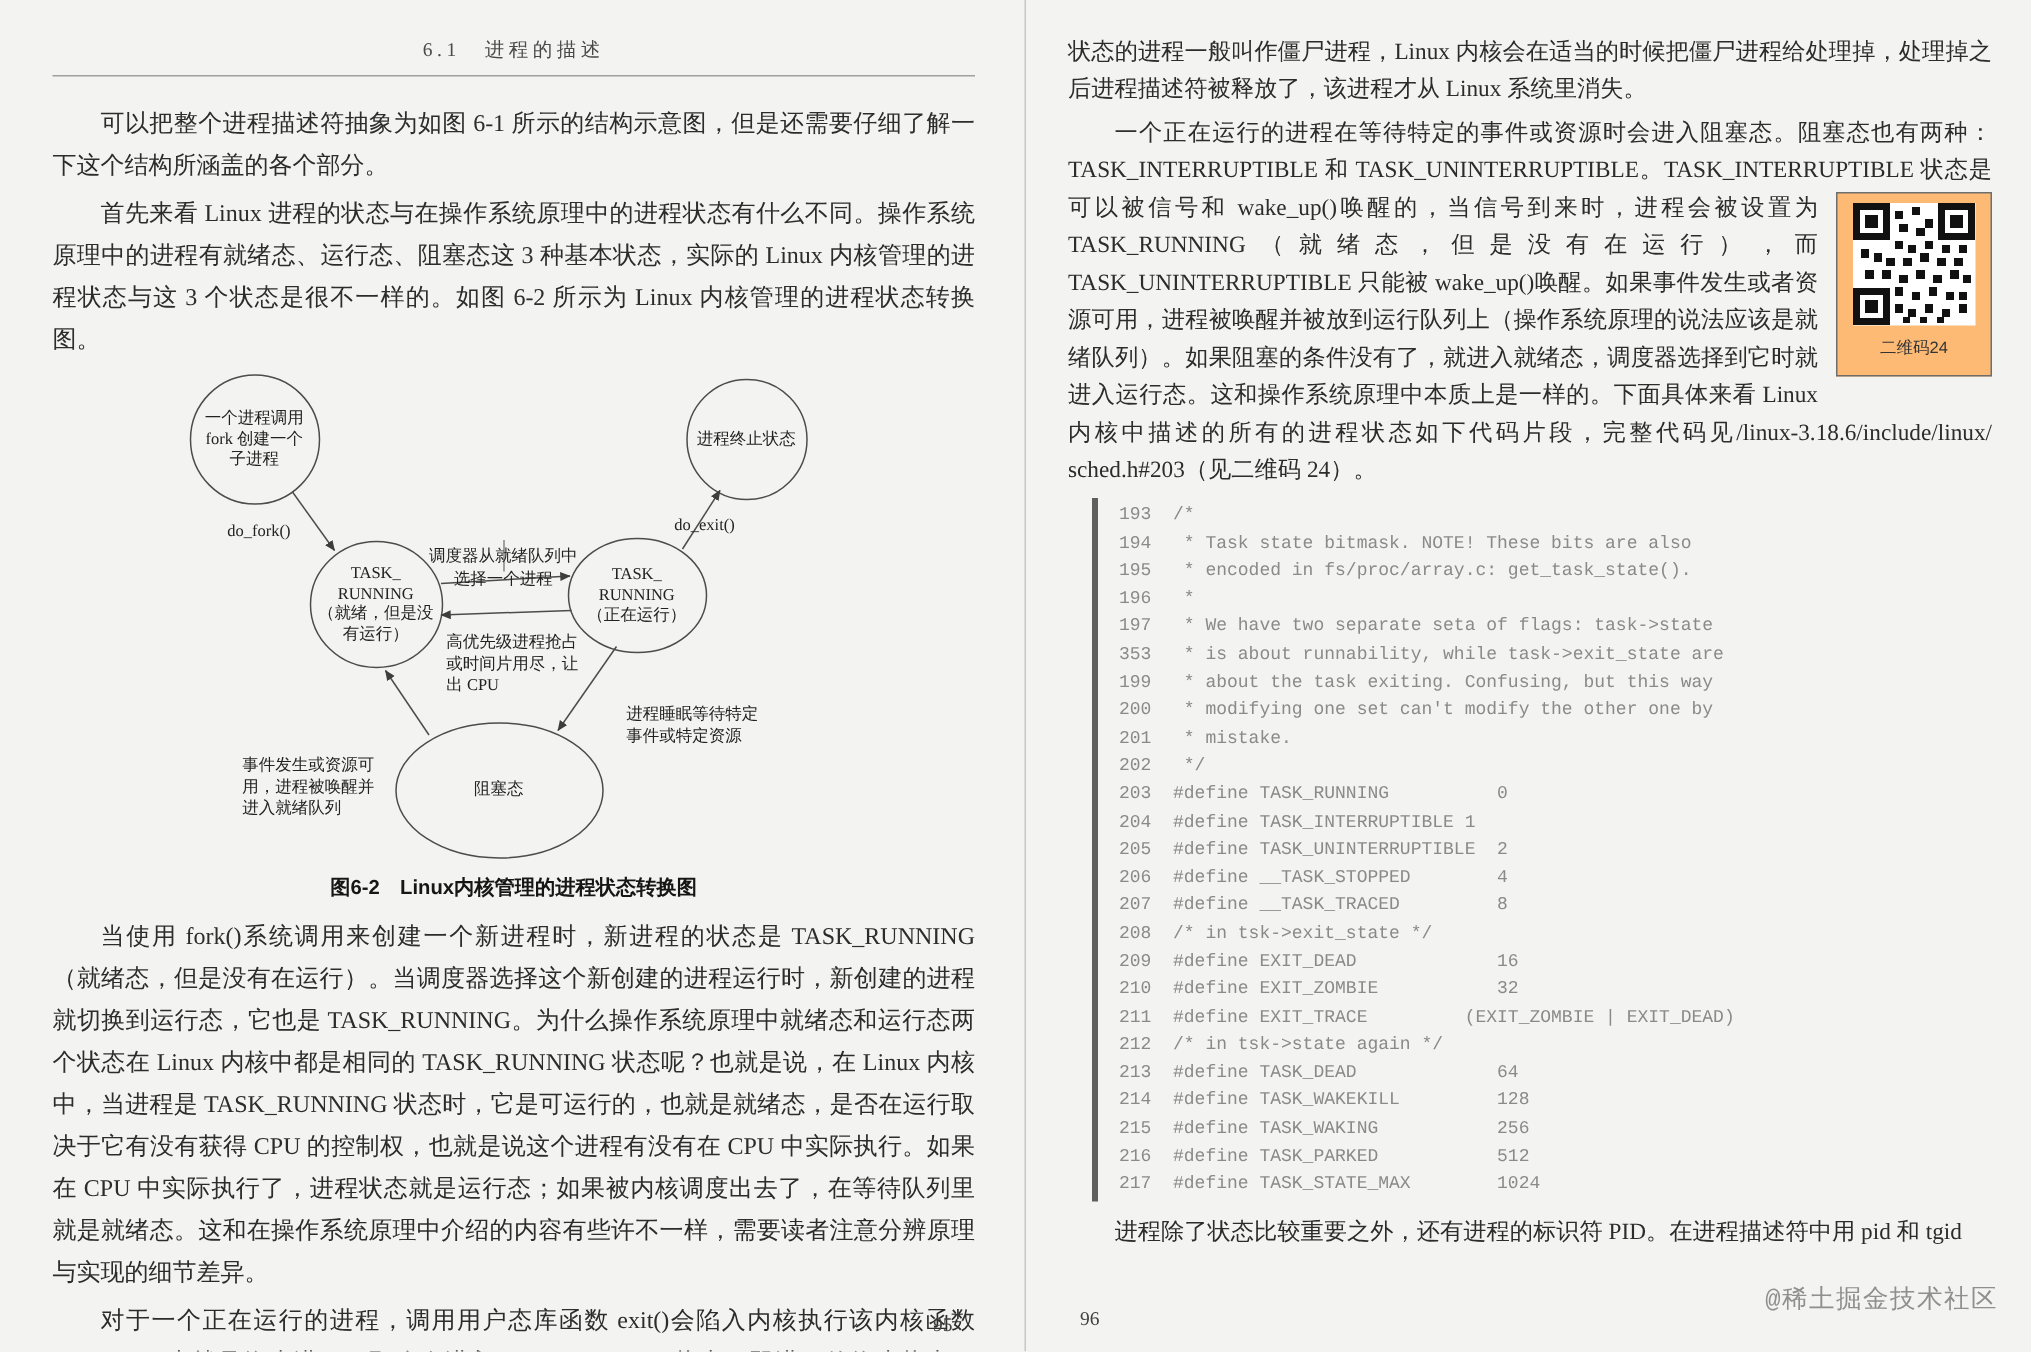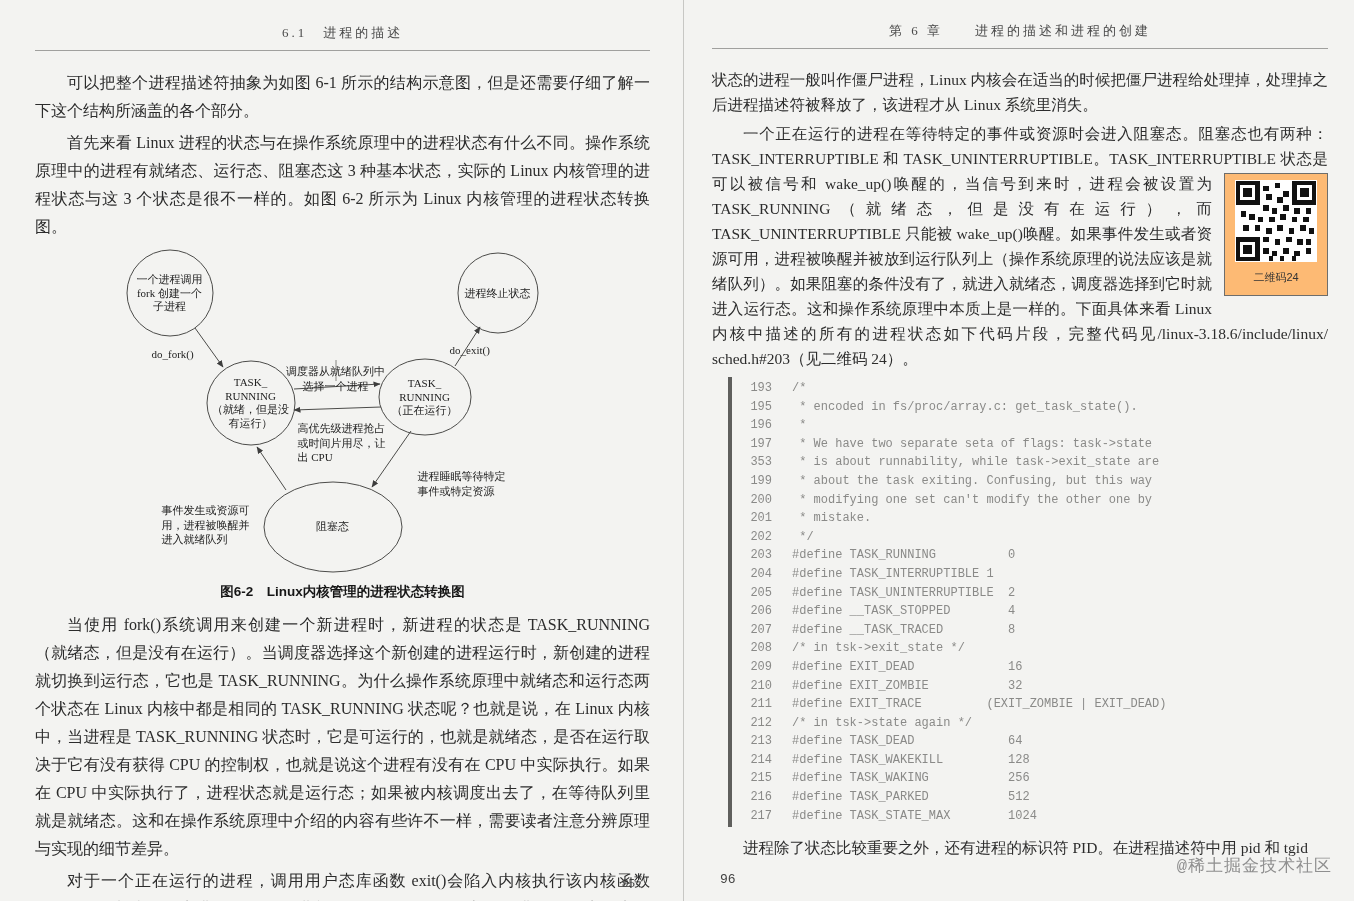--- a/index.html
+++ b/index.html
@@ -43,37 +43,37 @@
     font-family:"Liberation Sans","DejaVu Sans",sans-serif; margin:6px 0 10px;
   }
 
   
   .codeblock {
     margin:6px 0 8px 16px; border-left:4px solid #5f5f5d; padding:2px 0 2px 14px;
     font-family:"Liberation Mono","DejaVu Sans Mono",monospace;
     font-size:12px; line-height:18.6px; color:#8a8a88;
   }
   .code-line { white-space:pre; }
-  .code-line .ln { display:inline-block; min-width:26px; margin-right:20px;text-align:right; }
+  .code-line .ln { display:inline-block; min-width:26px; margin-right:10px; }
 
   
   .qrbox {
     float:right; width:104px; background:#fdba74; border:1px solid #6e6e6c;
     margin:2px 0 6px 12px; padding:6px 0 5px;
     display:flex; flex-direction:column; align-items:center;
   }
   .qrbox .cap {
     font-size:11px; color:#333; margin-top:3px;
     font-family:"Liberation Sans","DejaVu Sans",sans-serif;
     text-indent:0;
   }
 
   .pagenum { position:absolute; font-size:13px; color:#404040; }
   .pn-left  { right:48px; bottom:10px; }
-  .pn-right { left:36px;  bottom:14px;font-family:Liberation Mono, monospace; }
+  .pn-right { left:36px;  bottom:14px; }
 
   .watermark {
     position:absolute; right:22px; bottom:24px; font-size:17px; color:#8f8f8f;
     font-family:Liberation Mono, monospace; letter-spacing:1px;
   }
 </style>
 </head>
 <body>
 
 <div class="spread">
@@ -140,23 +140,20 @@
 
     <p class="body indent">当使用 fork()系统调用来创建一个新进程时，新进程的状态是 TASK_RUNNING（就绪态，但是没有在运行）。当调度器选择这个新创建的进程运行时，新创建的进程就切换到运行态，它也是 TASK_RUNNING。为什么操作系统原理中就绪态和运行态两个状态在 Linux 内核中都是相同的 TASK_RUNNING 状态呢？也就是说，在 Linux 内核中，当进程是 TASK_RUNNING 状态时，它是可运行的，也就是就绪态，是否在运行取决于它有没有获得 CPU 的控制权，也就是说这个进程有没有在 CPU 中实际执行。如果在 CPU 中实际执行了，进程状态就是运行态；如果被内核调度出去了，在等待队列里就是就绪态。这和在操作系统原理中介绍的内容有些许不一样，需要读者注意分辨原理与实现的细节差异。</p>
     <p class="body indent">对于一个正在运行的进程，调用用户态库函数 exit()会陷入内核执行该内核函数 do_exit()，也就是终止进程，那么会进入 TASK_ZOMBIE 状态，即进程的终止状态。TASK_ZOMBIE</p>
 
     <div class="pagenum pn-left">95</div>
   </section>
 
   <div class="divider"></div>
 
   <section class="page right">
-    <header class="running-head">
-      <span>第 6 章　　进程的描述和进程的创建</span>
-    </header>
 
     <p class="body">状态的进程一般叫作僵尸进程，Linux 内核会在适当的时候把僵尸进程给处理掉，处理掉之后进程描述符被释放了，该进程才从 Linux 系统里消失。</p>
 
     <p class="body indent"><span>一个正在运行的进程在等待特定的事件或资源时会进入阻塞态。阻塞态也有两种：TASK_INTERRUPTIBLE 和 TASK_UNINTERRUPTIBLE。TASK_INTERRUPTIBLE 状态是</span><span class="qrbox">
           <svg viewBox="0 0 29 29" width="82" height="82" shape-rendering="crispEdges">
             <rect width="29" height="29" fill="#ffffff"></rect>
             <g fill="#111111">
               <path d="M1,1h7v7h-7z M21,1h7v7h-7z M1,21h7v7h-7z" fill="none" stroke="#111111" stroke-width="1.6"></path>
               <rect x="3" y="3" width="3" height="3"></rect>
               <rect x="23" y="3" width="3" height="3"></rect>
@@ -198,20 +195,21 @@
               <rect x="12" y="27" width="1.5" height="1.5"></rect>
               <rect x="16" y="27" width="1.5" height="1.5"></rect>
               <rect x="20" y="27" width="1.5" height="1.5"></rect>
             </g>
           </svg>
           <span class="cap">二维码24</span>
         </span><span>可以被信号和 wake_up()唤醒的，当信号到来时，进程会被设置为 TASK_RUNNING（就绪态，但是没有在运行），而 TASK_UNINTERRUPTIBLE 只能被 wake_up()唤醒。如果事件发生或者资源可用，进程被唤醒并被放到运行队列上（操作系统原理的说法应该是就绪队列）。如果阻塞的条件没有了，就进入就绪态，调度器选择到它时就进入运行态。这和操作系统原理中本质上是一样的。下面具体来看 Linux 内核中描述的所有的进程状态如下代码片段，完整代码见/linux-3.18.6/include/linux/ sched.h#203（见二维码 24）。</span></p>
 
     <div class="codeblock">
         <div class="code-line"><span class="ln">193</span><span class="ct">/*</span></div>
+        <div class="code-line"><span class="ln">194</span><span class="ct"> * Task state bitmask. NOTE! These bits are also</span></div>
         <div class="code-line"><span class="ln">195</span><span class="ct"> * encoded in fs/proc/array.c: get_task_state().</span></div>
         <div class="code-line"><span class="ln">196</span><span class="ct"> *</span></div>
         <div class="code-line"><span class="ln">197</span><span class="ct"> * We have two separate seta of flags: task-&gt;state</span></div>
         <div class="code-line"><span class="ln">353</span><span class="ct"> * is about runnability, while task-&gt;exit_state are</span></div>
         <div class="code-line"><span class="ln">199</span><span class="ct"> * about the task exiting. Confusing, but this way</span></div>
         <div class="code-line"><span class="ln">200</span><span class="ct"> * modifying one set can't modify the other one by</span></div>
         <div class="code-line"><span class="ln">201</span><span class="ct"> * mistake.</span></div>
         <div class="code-line"><span class="ln">202</span><span class="ct"> */</span></div>
         <div class="code-line"><span class="ln">203</span><span class="ct">#define TASK_RUNNING          0</span></div>
         <div class="code-line"><span class="ln">204</span><span class="ct">#define TASK_INTERRUPTIBLE 1</span></div>

